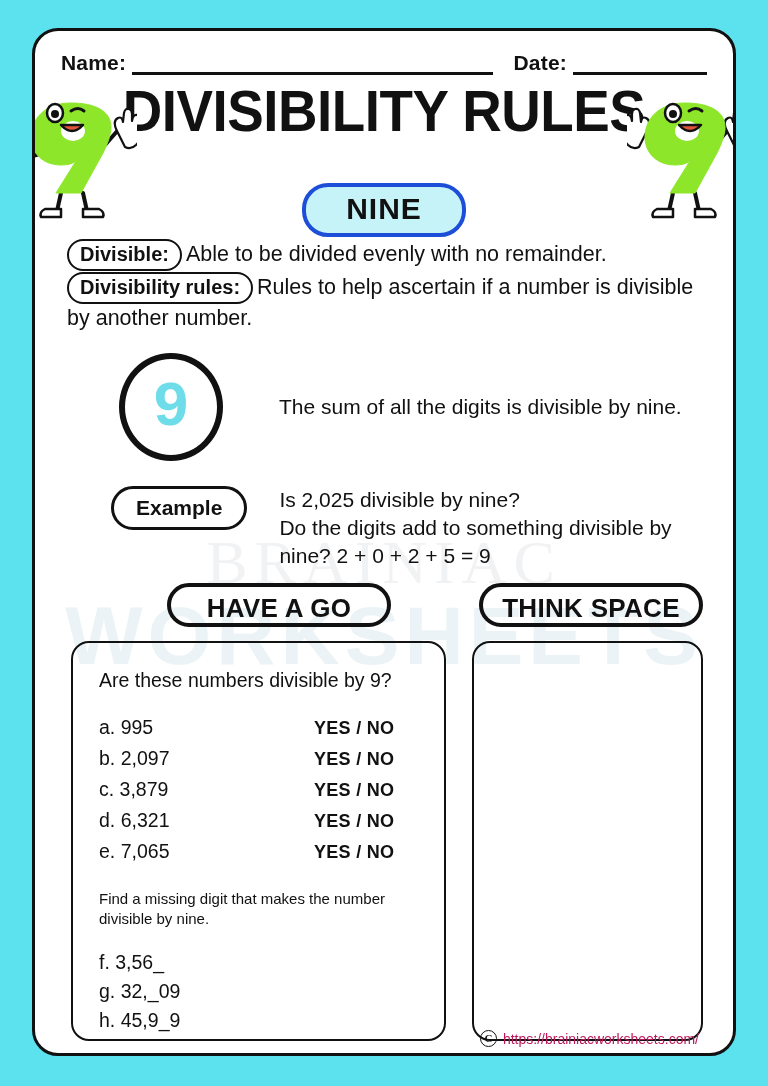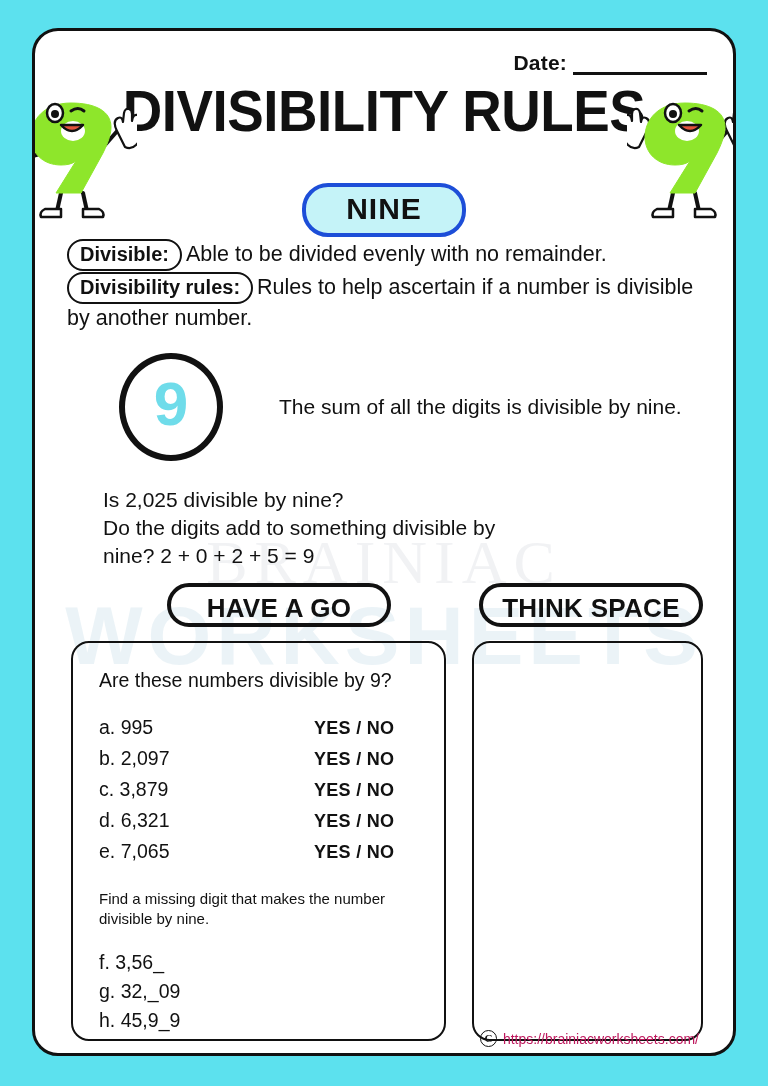--- a/index.html
+++ b/index.html
@@ -334,20 +334,24 @@
 <body>
 
 <div id="worksheet-card">
 
   <div id="watermark">
     <div class="wm-line1">BRAINIAC</div>
     <div class="wm-line2">WORKSHEETS</div>
   </div>
 
   <div id="name-date-row">
+    <div id="name-field">
+      <span class="field-label">Name:</span>
+      <span class="field-rule"></span>
+    </div>
     <div id="date-field">
       <span class="field-label">Date:</span>
       <span class="field-rule"></span>
     </div>
   </div>
 
   <div class="mascot" id="mascot-left">
     <svg viewBox="0 0 120 130" width="120" height="130" aria-hidden="true">
 
       <path d="M32 62 L6 70" stroke="#111" stroke-width="4" fill="none" stroke-linecap="round"></path>
@@ -414,20 +418,21 @@
   </div>
 
   <div id="rule-row">
     <div id="rule-circle">
       <span id="rule-circle-digit">9</span>
     </div>
     <div id="rule-text">The sum of all the digits is divisible by nine.</div>
   </div>
 
   <div id="example-row">
+    <div id="example-pill">Example</div>
     <div id="example-body">
       <div>Is 2,025 divisible by nine?</div>
       <div>Do the digits add to something divisible by</div>
       <div>nine?   2 + 0 + 2 + 5 =  9</div>
     </div>
   </div>
 
   <div id="section-headers">
     <div class="section-pill" id="have-a-go-pill">HAVE A GO</div>
     <div class="section-pill" id="think-space-pill">THINK SPACE</div>

